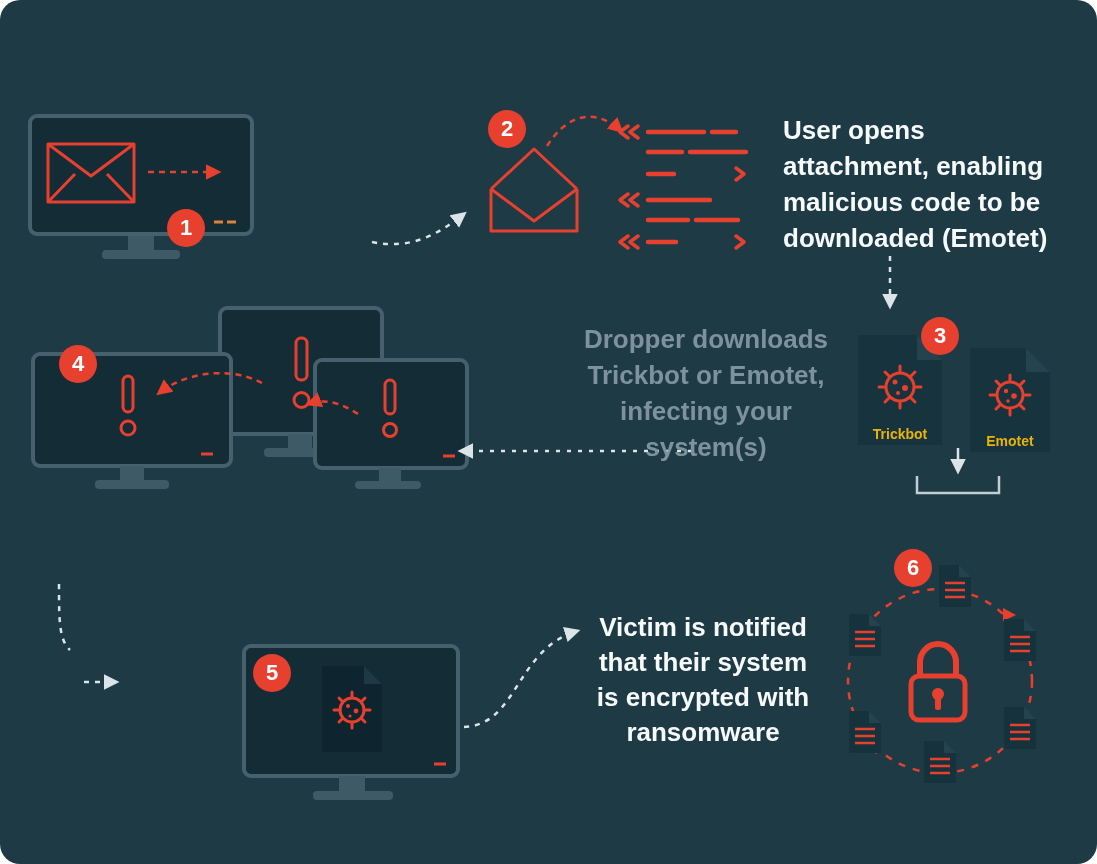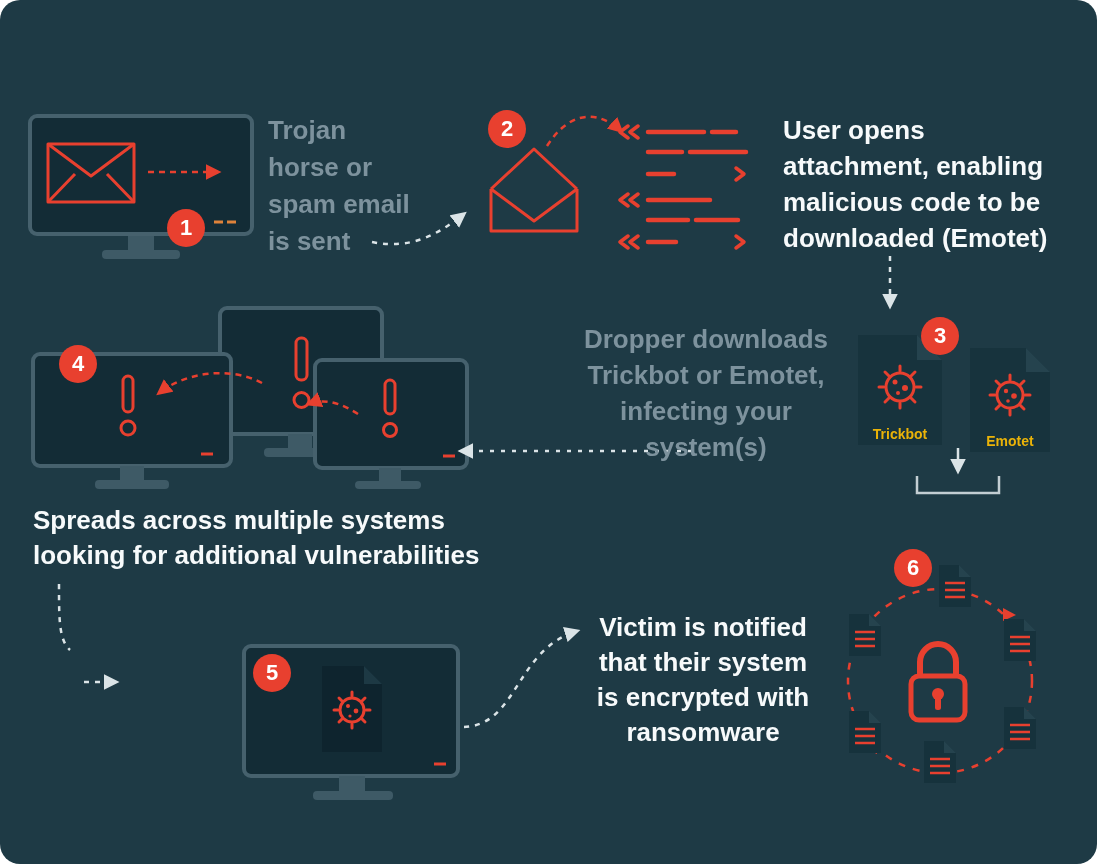--- a/index.html
+++ b/index.html
@@ -43,24 +43,20 @@
     </g>
     <path d="M120,58 H190" stroke="#e8402f" stroke-width="2.5" stroke-dasharray="6 5" fill="none" marker-end="url(#ar)"></path>
     <g stroke="#de823a" stroke-width="3">
       <line x1="186" y1="108" x2="195" y2="108"></line>
         <line x1="199" y1="108" x2="208" y2="108"></line>
     </g>
     <rect x="100" y="122" width="26" height="14" fill="#3e5a66"></rect>
     <rect x="74" y="136" width="78" height="9" rx="4" fill="#3e5a66"></rect>
   </svg>
   <div class="badge" style="left:167px; top:209px;">1</div>
-  <div class="label muted" style="left:268px; top:112px; width:160px; font-size:26px; line-height:37px;">Trojan
-horse or
-spam email
-is sent</div>
 
   <svg class="icon-layer" style="left:477px; top:139px;" width="120" height="100" viewBox="0 0 120 100">
     <g fill="none" stroke="#e8402f" stroke-width="3" stroke-linejoin="round">
       <path d="M14,50 L57,10 L100,50"></path>
       <path d="M14,50 V92 H100 V50"></path>
       <path d="M14,50 L57,82 L100,50"></path>
     </g>
   </svg>
   <svg class="icon-layer" style="left:618px; top:122px;" width="160" height="130" viewBox="0 0 160 130">
     <g stroke="#e8402f" stroke-width="4.5" stroke-linecap="round" fill="none">
@@ -159,22 +155,20 @@
     <g>
       <rect x="290" y="60" width="152" height="108" rx="7" fill="#132c36" stroke="#46616d" stroke-width="4"></rect>
       <rect x="360" y="80" width="10" height="34" rx="5" fill="none" stroke="#e8402f" stroke-width="3"></rect>
       <circle cx="365" cy="130" r="6.5" fill="none" stroke="#e8402f" stroke-width="3"></circle>
       <line x1="418" y1="156" x2="430" y2="156" stroke="#e8402f" stroke-width="3"></line>
       <rect x="354" y="168" width="22" height="13" fill="#3e5a66"></rect>
       <rect x="330" y="181" width="66" height="8" rx="4" fill="#3e5a66"></rect>
     </g>
   </svg>
   <div class="badge" style="left:59px; top:345px;">4</div>
-  <div class="label strong" style="left:33px; top:503px; width:520px; font-size:26px; line-height:35px;">Spreads across multiple systems
-looking for additional vulnerabilities</div>
 
   <svg class="icon-layer" style="left:242px; top:644px;" width="235" height="170" viewBox="0 0 235 170">
     <rect x="2" y="2" width="214" height="130" rx="7" fill="#132c36" stroke="#46616d" stroke-width="4"></rect>
     <g>
       <path d="M80,22 H122 L140,40 V108 H80 Z" fill="#0e242e"></path>
       <path d="M122,22 V40 H140 Z" fill="#1d3944"></path>
       <circle cx="110" cy="66" r="12" fill="none" stroke="#e8402f" stroke-width="3"></circle>
       <g stroke="#e8402f" stroke-width="3" stroke-linecap="round">
         <line x1="124" y1="66" x2="128" y2="66"></line>
           <line x1="96" y1="66" x2="92" y2="66"></line>

